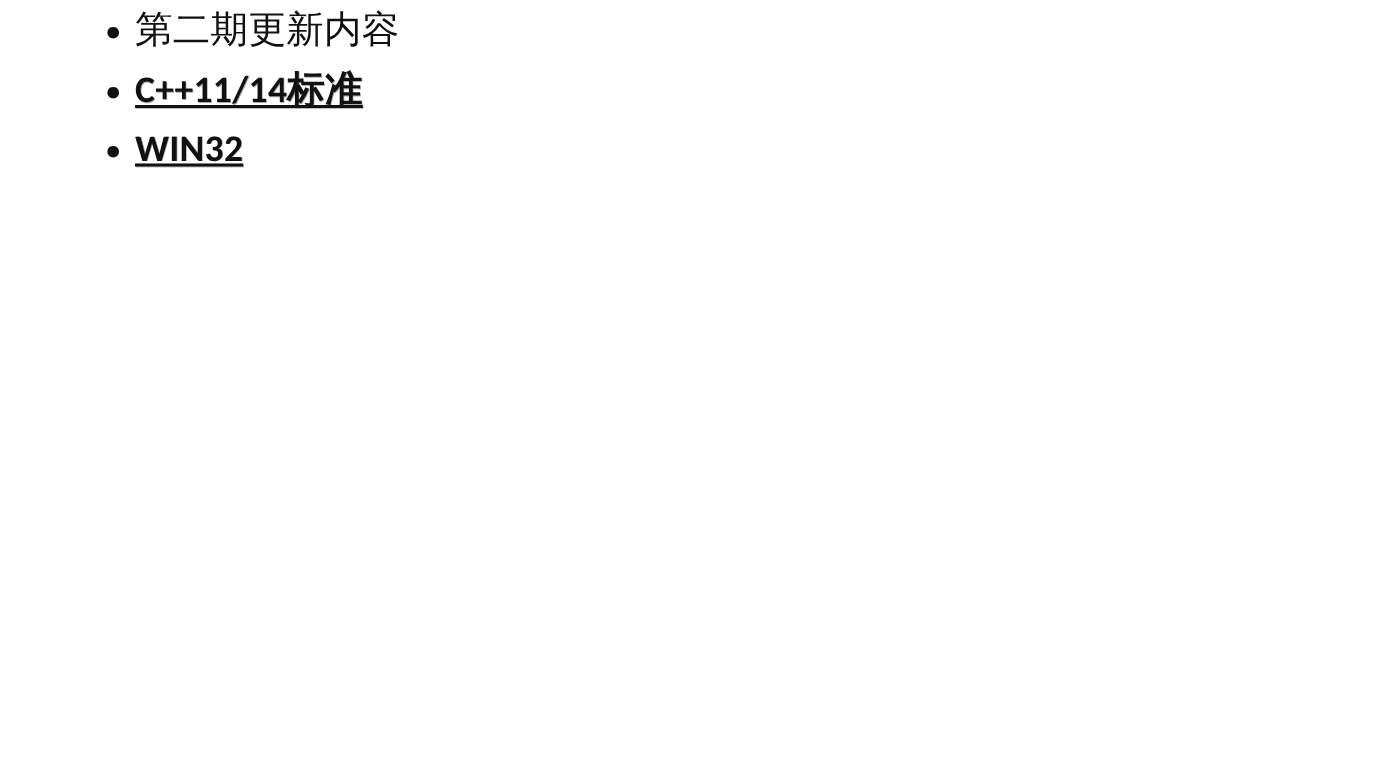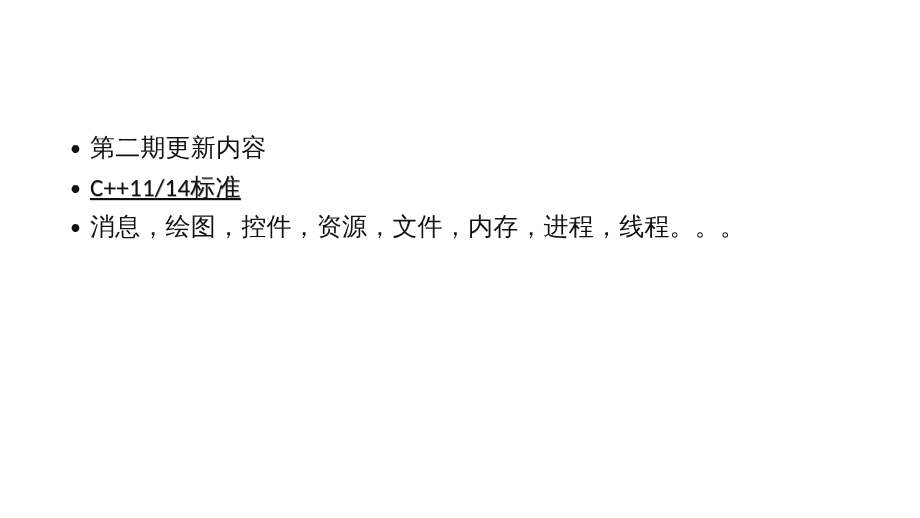--- a/index.html
+++ b/index.html
@@ -9,21 +9,20 @@
     height: 518px;
     background: #ffffff;
     font-family: "Calibri", "Arial", "Microsoft YaHei", "SimSun", sans-serif;
     color: #111111;
   }
   .slide {
     position: relative;
     width: 920px;
     height: 518px;
     box-sizing: border-box;
-    padding-top: 128px;
     padding-left: 70px;
     border-radius: 23px;
   }
   ul.bullets {
     list-style: none;
     padding: 0;
     margin: 0;
   }
   ul.bullets li {
     font-size: 25px;
@@ -32,27 +31,27 @@
     letter-spacing: 0.2px;
   }
   ul.bullets li::before {
     content: "•";
     display: inline-block;
     width: 20px;
     font-size: 22px;
     color: #111111;
   }
   .emph {
-    font-weight: 400;
+    font-weight: 700;
     text-decoration: underline;
     text-shadow: 0.5px 0.5px 0 #aaa;
   }
 </style>
 </head>
 <body>
 
 <div class="slide">
   <ul class="bullets">
     <li><span>第二期更新内容</span></li>
     <li><span class="emph">C++11/14标准</span></li>
-    <li><span>消息，绘图，控件，资源，文件，内存，进程，线程。。。</span></li>
+    <li><span class="emph">WIN32</span></li>
   </ul>
 </div>
 
 </body></html>

